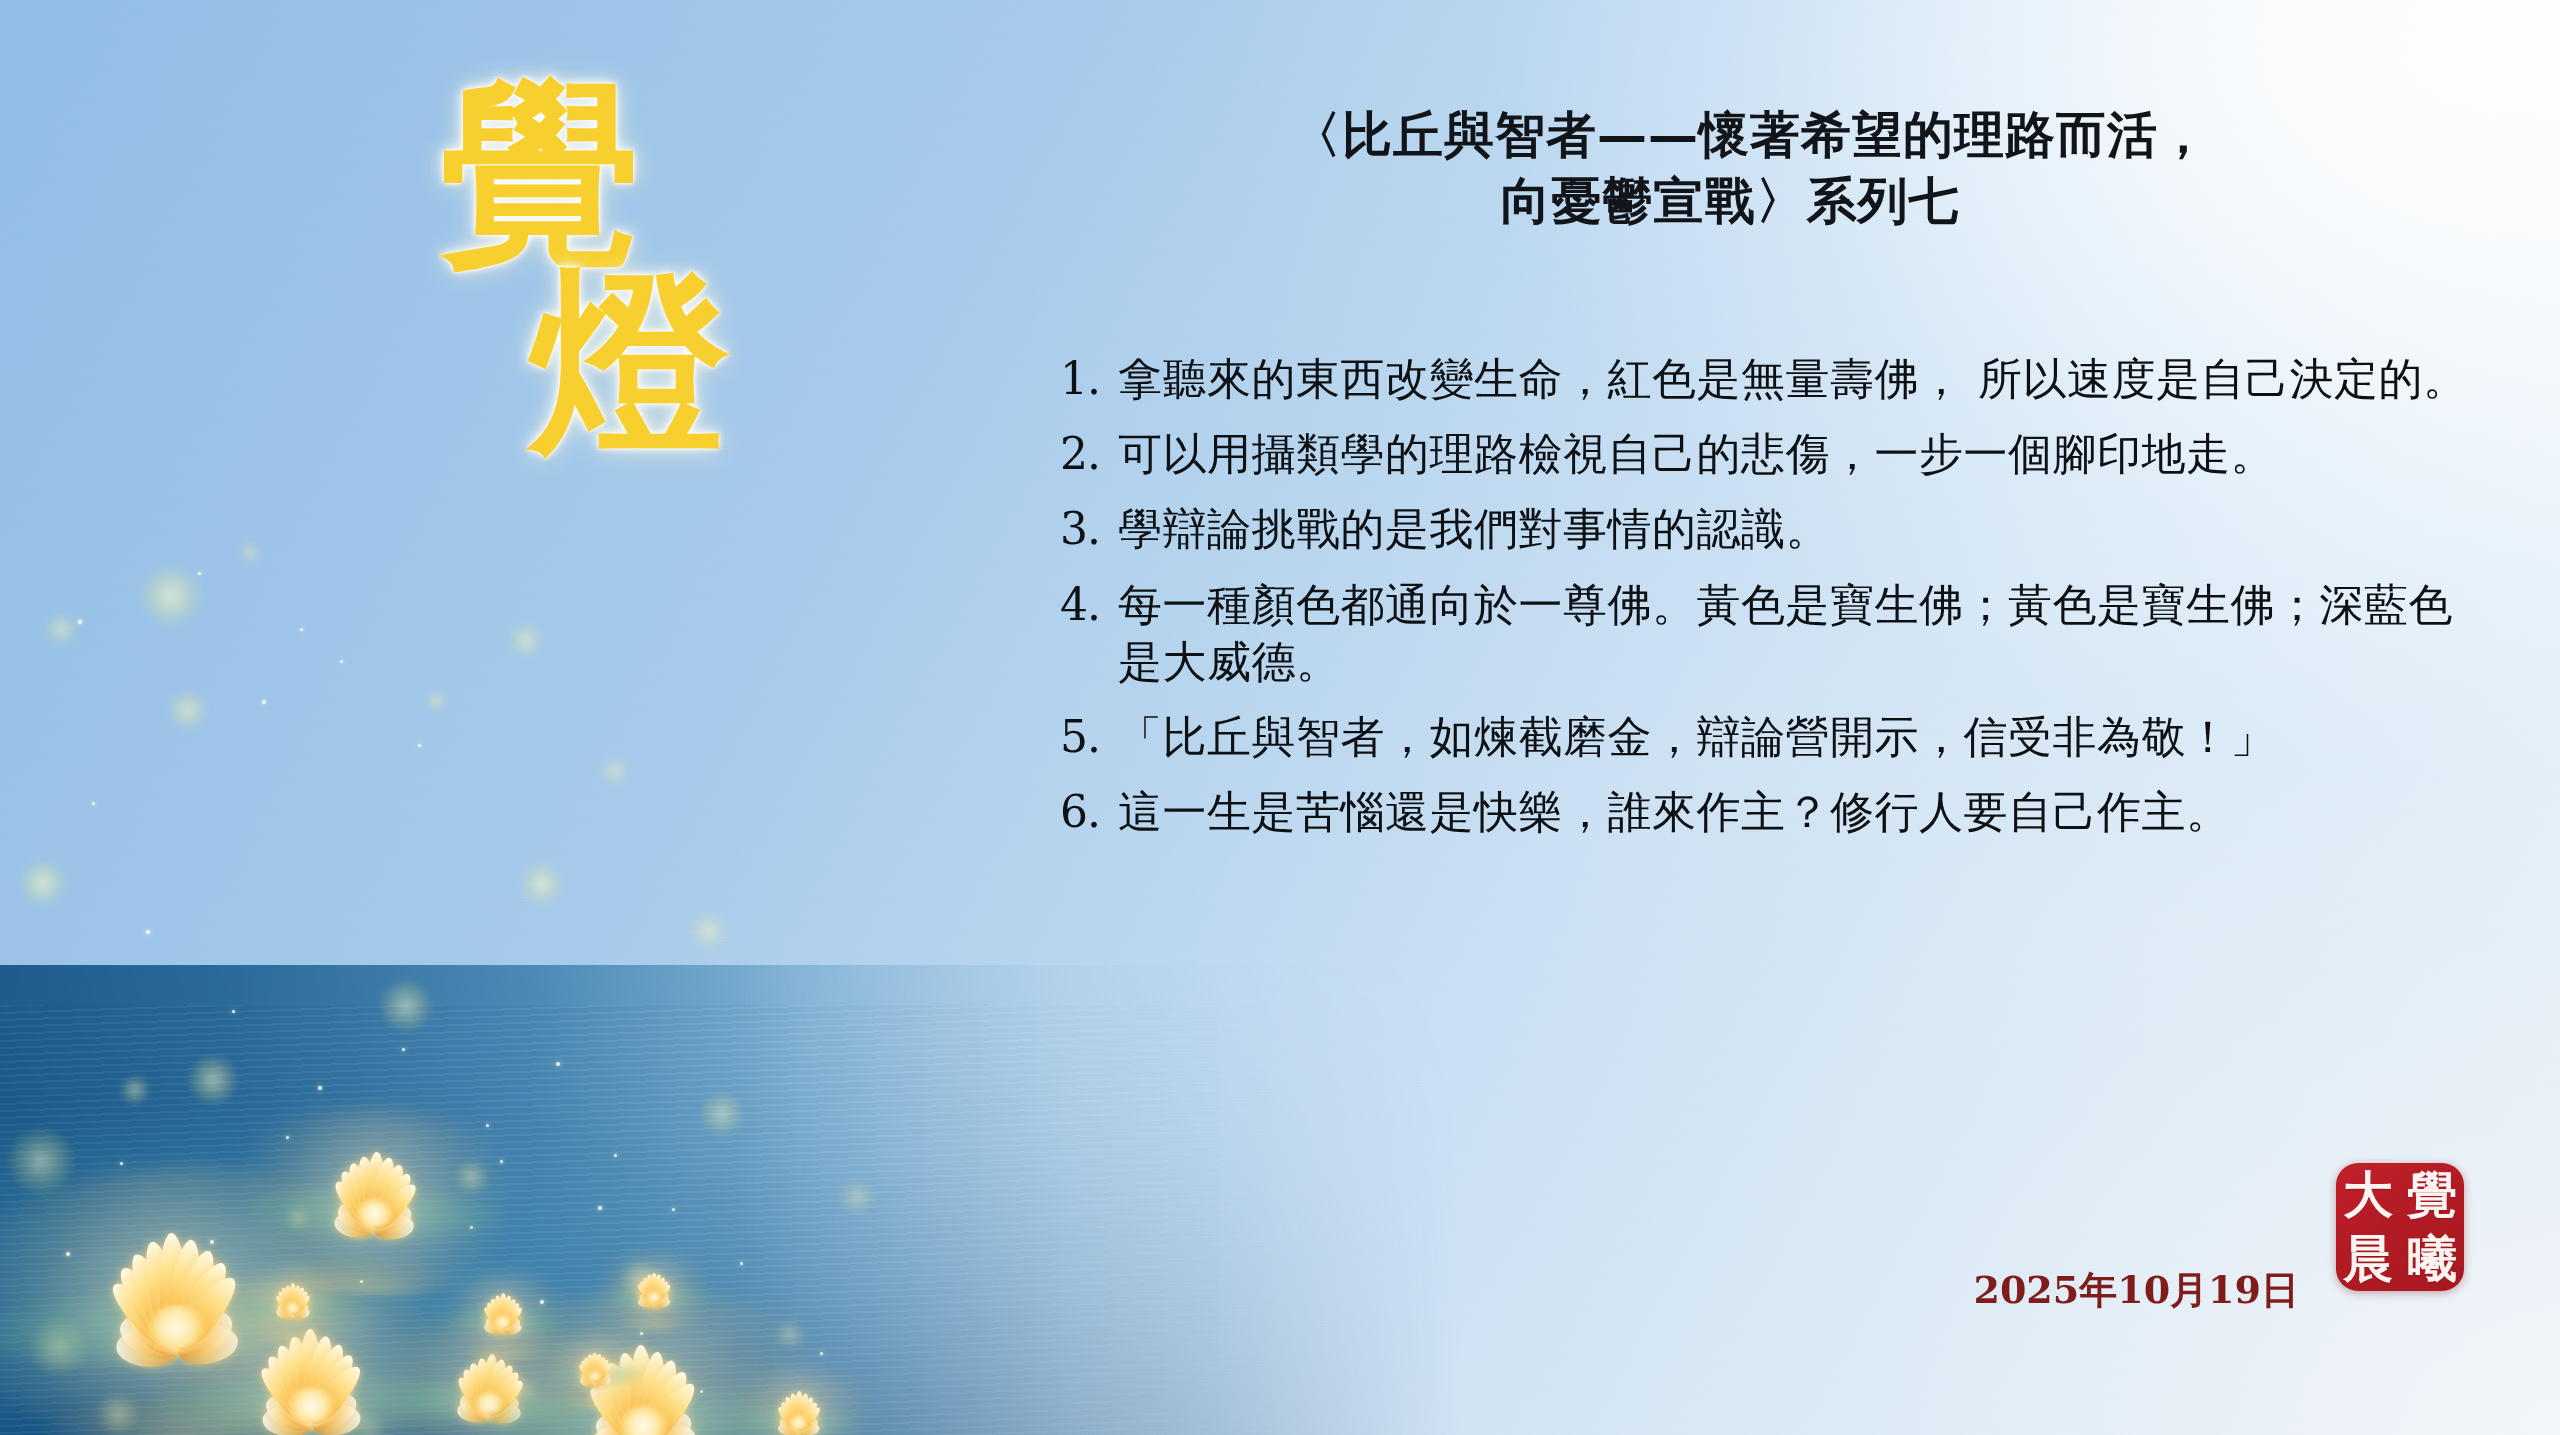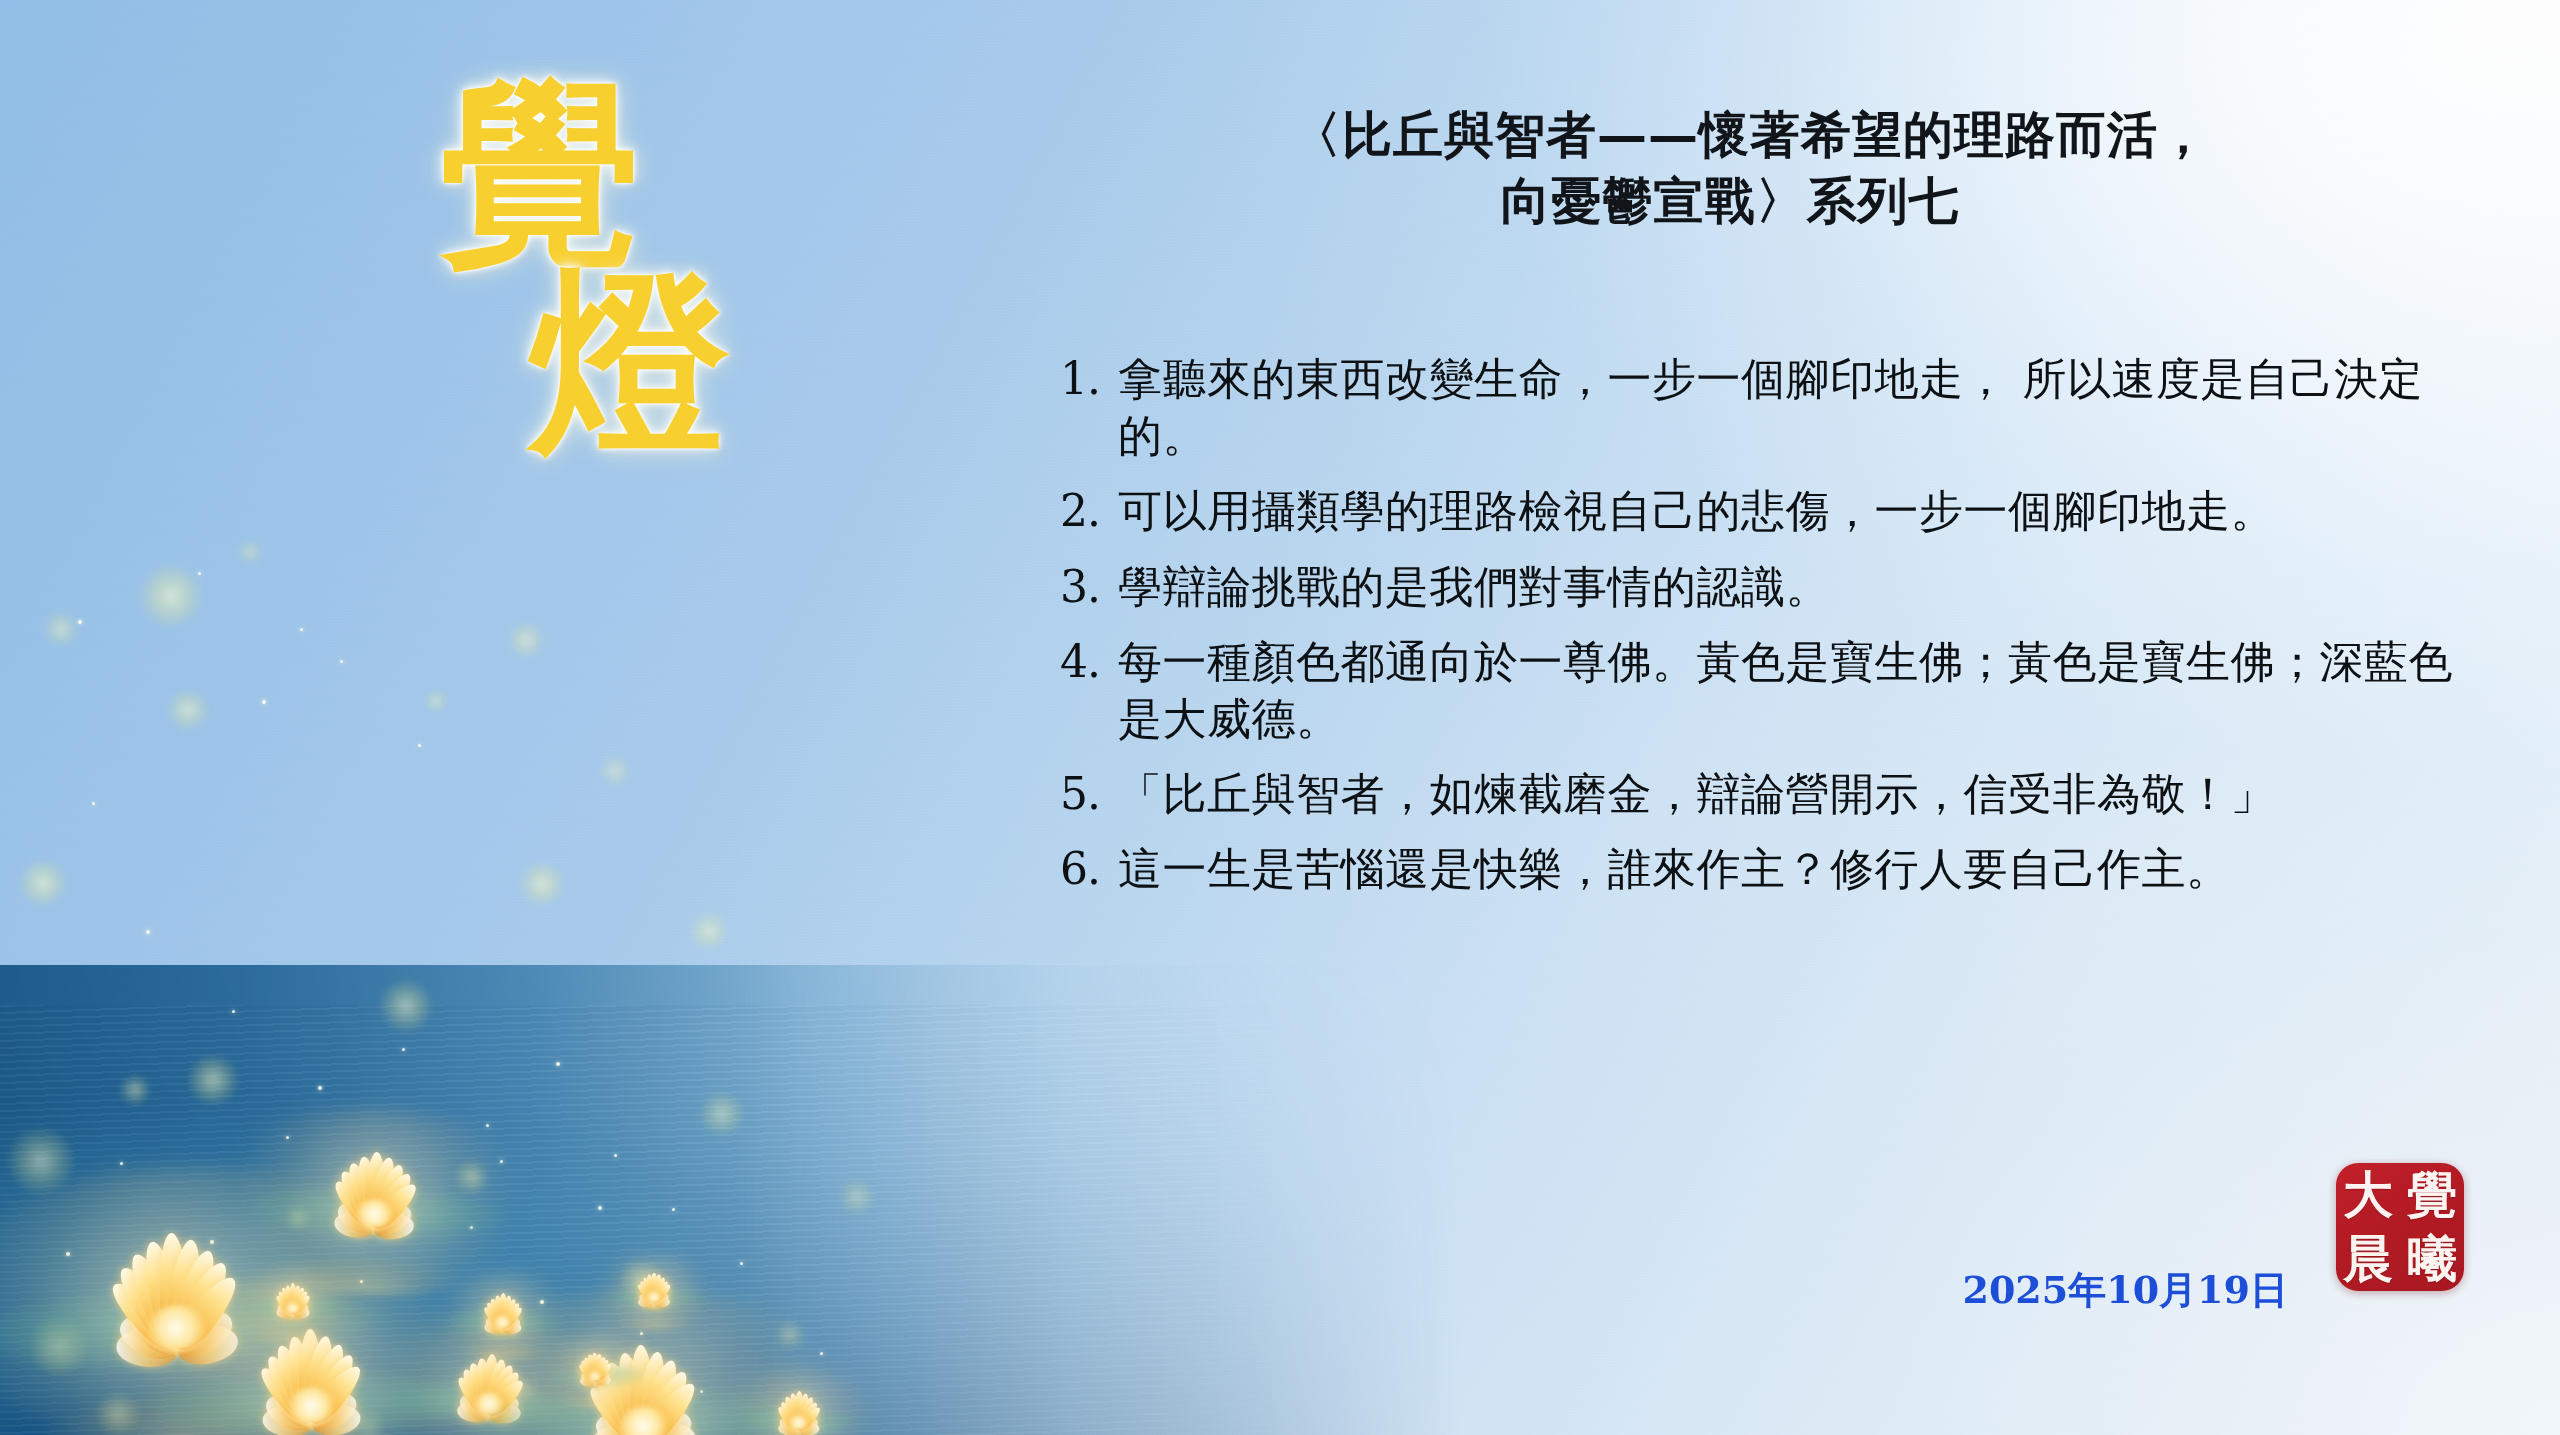--- a/index.html
+++ b/index.html
@@ -272,25 +272,25 @@
     letter-spacing: -1px;
   }
   .point-text {
     flex: 1 1 auto;
     letter-spacing: 0.5px;
   }
 
   
   .date {
     position: absolute;
-    right: 272px;
+    right: 261px;
     top: 1265px;
     font-size: 38px;
     font-weight: 700;
-    color: #1d4ed8;
+    color: #7f1d1d;
     white-space: nowrap;
     font-family: "DejaVu Serif", "Liberation Serif", serif;
   }
 
   .seal {
     position: absolute;
     right: 96px;
     top: 1163px;
     width: 128px;
     height: 128px;
@@ -634,21 +634,21 @@
   <div class="content">
 
     <div class="title-block">
       <span class="title-line">〈比丘與智者——懷著希望的理路而活，</span>
       <span class="title-line second">向憂鬱宣戰〉系列七</span>
     </div>
 
     <div class="points" id="points-list">
         <div class="point">
           <span class="point-num">1.</span>
-          <span class="point-text">拿聽來的東西改變生命，一步一個腳印地走， 所以速度是自己決定的。</span>
+          <span class="point-text">拿聽來的東西改變生命，紅色是無量壽佛， 所以速度是自己決定的。</span>
         </div>
         <div class="point">
           <span class="point-num">2.</span>
           <span class="point-text">可以用攝類學的理路檢視自己的悲傷，一步一個腳印地走。</span>
         </div>
         <div class="point">
           <span class="point-num">3.</span>
           <span class="point-text">學辯論挑戰的是我們對事情的認識。</span>
         </div>
         <div class="point">

